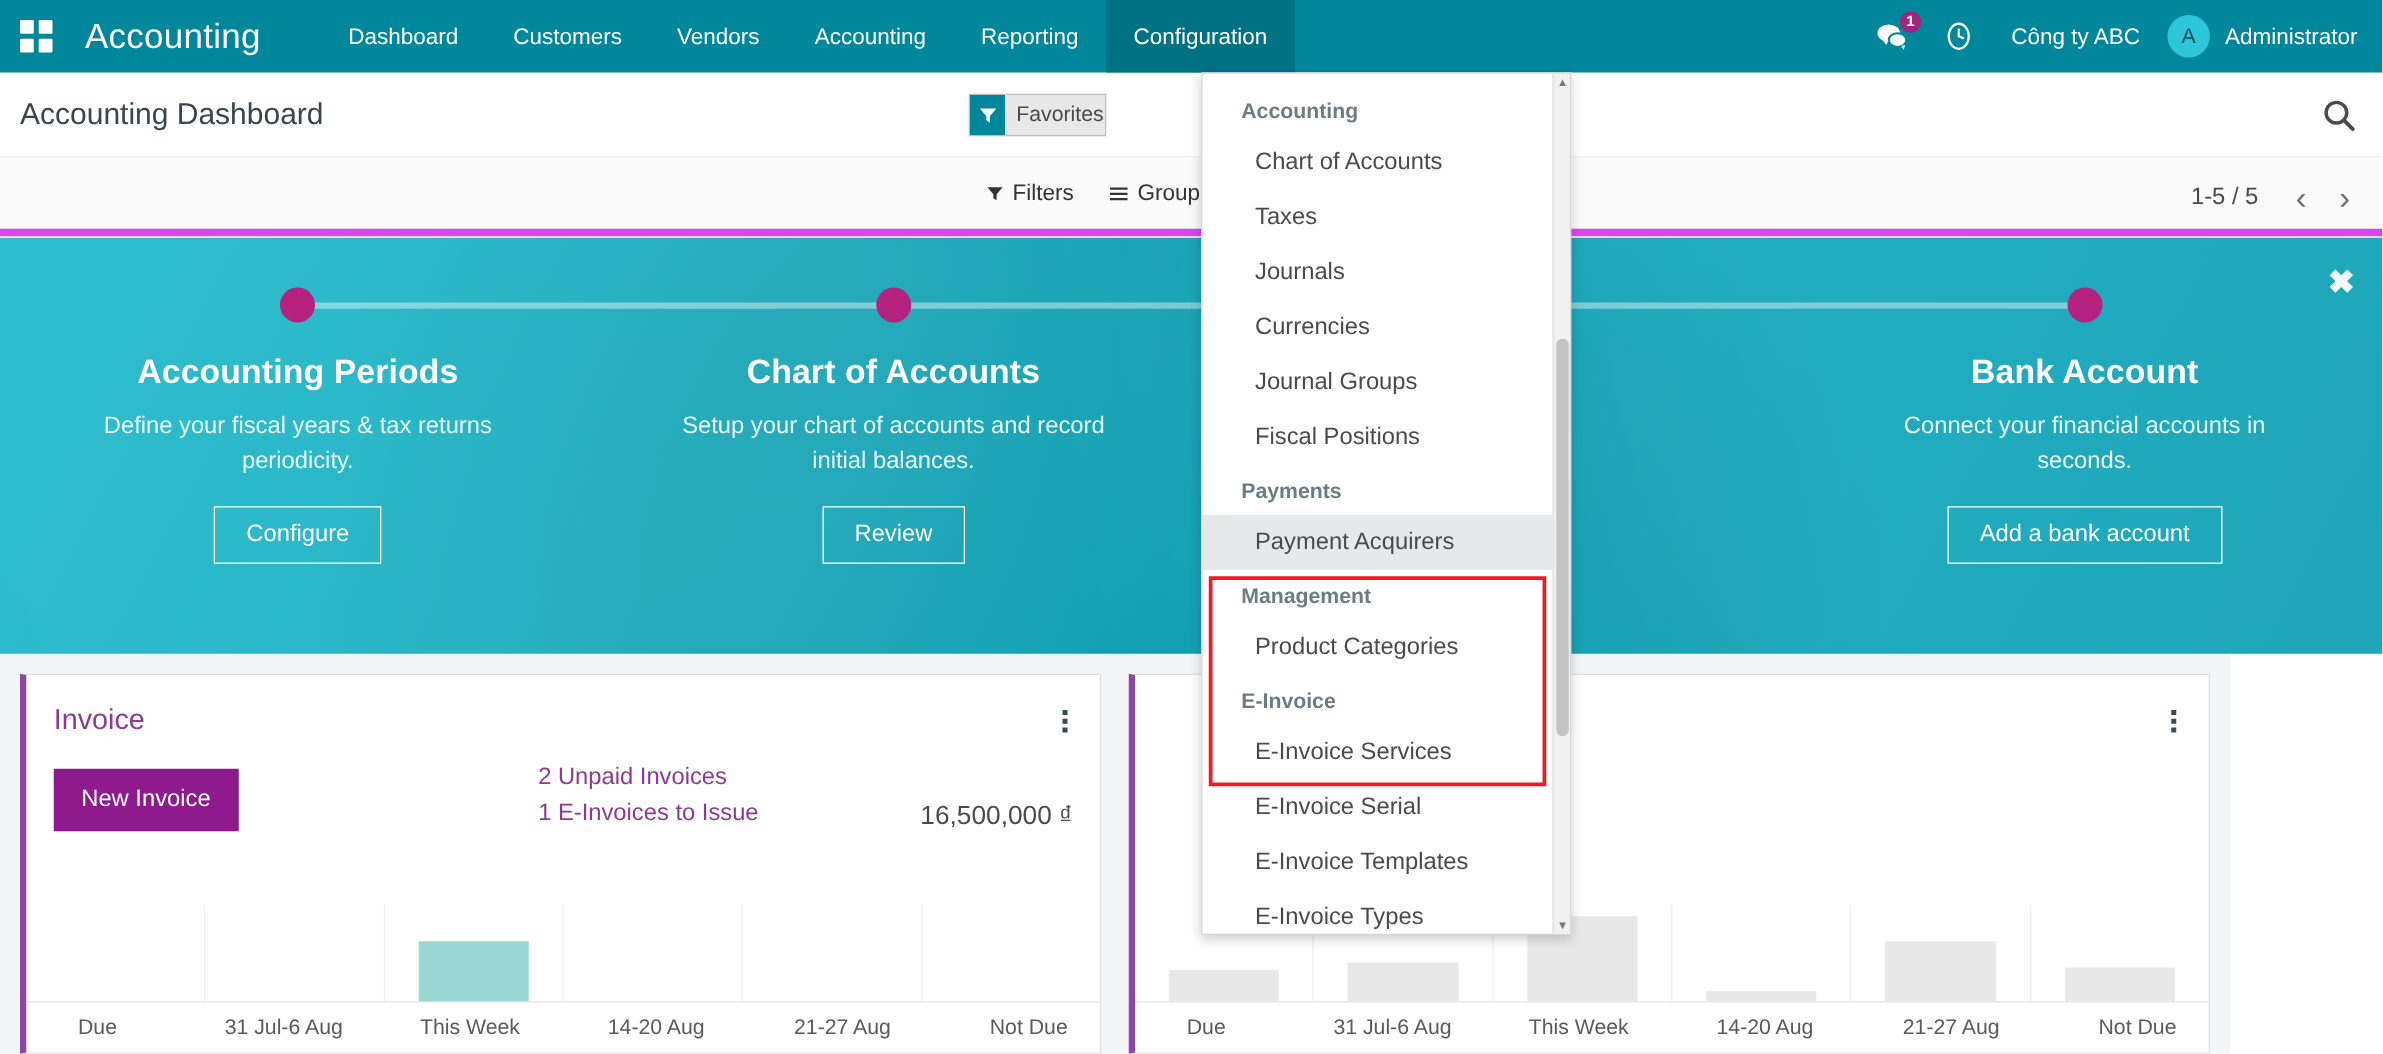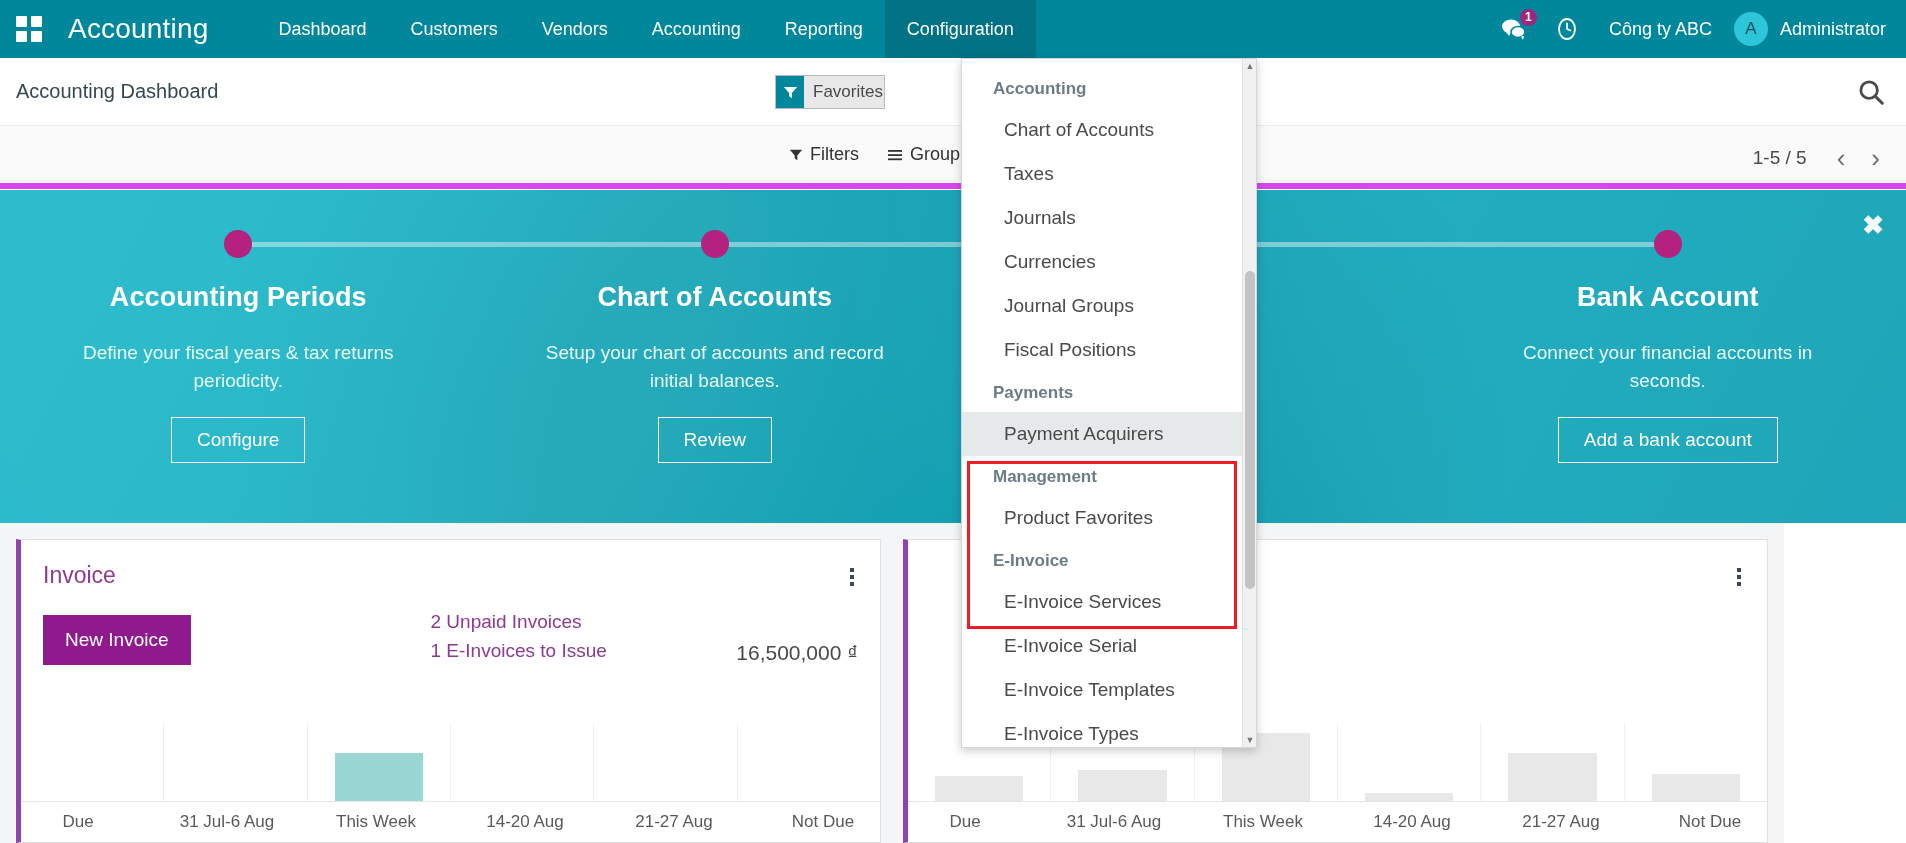--- a/index.html
+++ b/index.html
@@ -60,21 +60,21 @@
   
   .control-panel {
     position: absolute; top: 58px; left: 0; width: 1906px; height: 132px;
     background: #fff; z-index: 20;
   }
   .cp-row1 {
     position: relative; height: 68px; display: flex; align-items: center;
     border-bottom: 1px solid #ececec;
   }
   .page-title {
-    font-size: 20px; color: #37474f; padding-left: 16px; font-weight: 400; white-space: nowrap;
+    font-size: 24px; color: #37474f; padding-left: 16px; font-weight: 400; white-space: nowrap;
   }
   .searchview {
     position: absolute; left: 775px; top: 17px;
     display: flex; align-items: center; height: 34px;
     border: 1px solid #bdbdbd; background: #fff;
     width: 110px; overflow: hidden;
   }
   .facet { display: flex; align-items: stretch; height: 32px; background: #e8e8e8; }
   .facet-icon {
     background: #00879c; color: #fff; width: 28px;
@@ -133,21 +133,21 @@
   .dot {
     position: absolute; top: 10px; left: 50%; transform: translateX(-50%);
     width: 28px; height: 28px; border-radius: 50%; background: #b5217f;
     z-index: 2; cursor: pointer;
   }
   .step-title {
     margin-top: 62px; color: #fff; font-size: 27px; font-weight: 700;
     letter-spacing: .1px;
   }
   .step-desc {
-    margin-top: 26px; color: #e8fbfd; font-size: 19px; line-height: 1.45;
+    margin-top: 14px; color: #e8fbfd; font-size: 19px; line-height: 1.45;
     padding: 0 56px;
   }
   .step-btn {
     display: inline-block; margin-top: 23px;
     border: 1px solid #ffffff; color: #fff; background: transparent;
     font-size: 19px; padding: 11px 25px; cursor: pointer;
     font-family: "Liberation Sans", sans-serif;
   }
 
   
@@ -463,21 +463,21 @@
         <div class="dd-section">Accounting</div>
         <div class="dd-item">Chart of Accounts</div>
         <div class="dd-item">Taxes</div>
         <div class="dd-item">Journals</div>
         <div class="dd-item">Currencies</div>
         <div class="dd-item">Journal Groups</div>
         <div class="dd-item">Fiscal Positions</div>
         <div class="dd-section">Payments</div>
         <div class="dd-item hl">Payment Acquirers</div>
         <div class="dd-section">Management</div>
-        <div class="dd-item">Product Favorites</div>
+        <div class="dd-item">Product Categories</div>
         <div class="dd-section">E-Invoice</div>
         <div class="dd-item">E-Invoice Services</div>
         <div class="dd-item">E-Invoice Serial</div>
         <div class="dd-item">E-Invoice Templates</div>
         <div class="dd-item">E-Invoice Types</div>
       </div>
     <div class="dd-highlight-box"></div>
     <div class="dd-scrollbar">
       <div class="dd-sb-arrow up">▲</div>
       <div class="dd-sb-thumb"></div>

